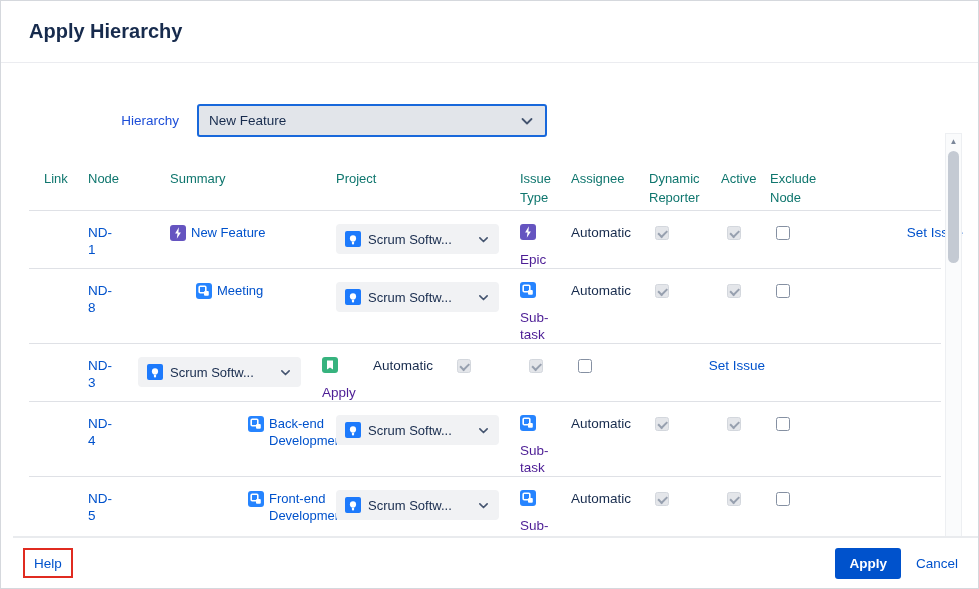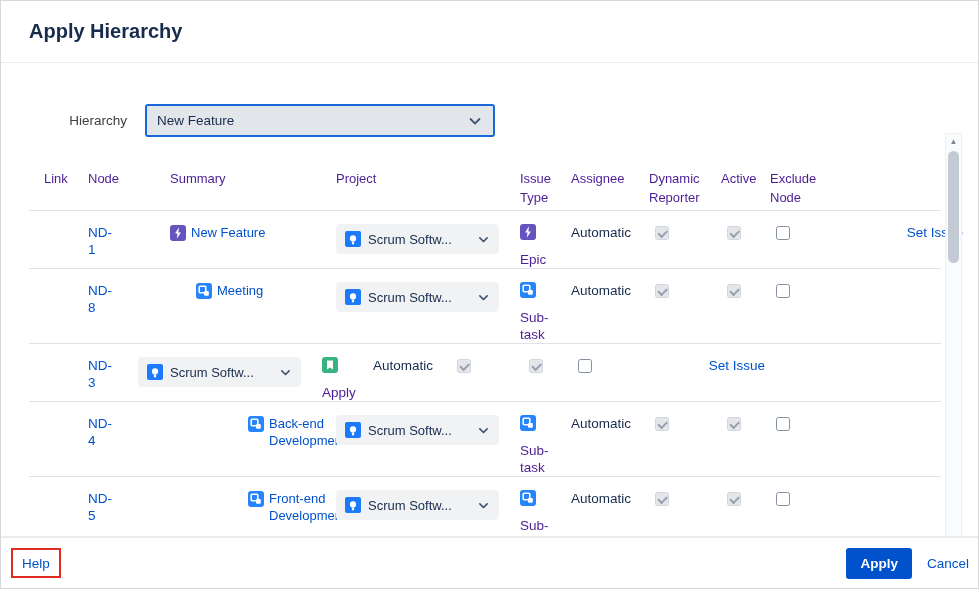--- a/index.html
+++ b/index.html
@@ -17,37 +17,37 @@
     height:62px; display:flex; align-items:center; padding-left:28px;
     border-bottom:1px solid #EBECF0; box-sizing:border-box;
   }
   .dialog-title { font-size:20px; font-weight:600; color:#172B4D; }
 
   
   .dialog-body { position:relative; height:475px; overflow:hidden; }
 
   .hier-row { display:flex; align-items:center; margin-top:41px; }
   .hier-label {
-    width:144px; text-align:right; padding-right:18px; box-sizing:border-box;
-    color:#404040; font-size:13.5px;
+    width:196px; text-align:right; padding-right:18px; box-sizing:border-box;
+    color:#1d4ed8; font-size:13.5px;
   }
   .hier-select {
     width:350px; height:33px; background:#E2E5EA; border:2px solid #1868DB;
     border-radius:3px; display:flex; align-items:center; justify-content:space-between;
     padding:0 10px; box-sizing:border-box; font-size:13.5px; color:#172B4D; cursor:pointer;
   }
   .chev { display:inline-flex; align-items:center; }
   .chev svg { display:block; }
 
   
   .htable { margin:24px 0 0 28px; width:912px; font-size:13.5px; }
   .thead {
     display:flex; align-items:flex-start; min-height:50px; padding-top:8px;
     box-sizing:border-box; border-bottom:1px solid #DFE1E6;
-    color:#4c1d95; font-size:13px; line-height:19px;
+    color:#0f766e; font-size:13px; line-height:19px;
   }
   .c { box-sizing:border-box; flex-shrink:0; padding-right:8px; }
   .c-link     { width:59px;  padding-left:15px; }
   .c-node     { width:50px;  }
   .c-summary  { width:166px; }
   .c-project  { width:184px; }
   .c-issue    { width:51px;  }
   .c-assignee { width:78px;  }
   .c-dyn      { width:72px;  }
   .c-active   { width:49px;  }
@@ -108,23 +108,23 @@
   .scrollbar {
     position:absolute; right:16px; top:70px; width:17px; height:460px;
     background:#FAFBFC; border:1px solid #EDEFF2; box-sizing:border-box;
     display:flex; flex-direction:column; align-items:center;
   }
   .sb-arrow { font-size:8px; color:#7A8699; padding:4px 0 2px 0; cursor:pointer; user-select:none; line-height:8px; }
   .sb-thumb { width:11px; height:112px; background:#C4CAD3; border-radius:6px; margin-top:3px; cursor:grab; }
 
   
   .dialog-footer {
-    position:absolute; left:0; right:0; bottom:0; height:52px; background:#fff;
+    position:absolute; left:12px; right:0; bottom:0; height:52px; background:#fff;
     border-top:2px solid #E9EBEE; display:flex; align-items:center;
-    padding:0 9px 0 10px; box-sizing:border-box;
+    padding:0 20px 0 10px; box-sizing:border-box;
   }
   .help-box { border:2px solid #E02B20; padding:4px 9px; display:inline-block; }
   .help-link { font-size:13.5px; }
   .actions { margin-left:auto; display:flex; align-items:center; gap:15px; }
   .apply-btn {
     background:#0052CC; color:#fff; border:none; border-radius:3px; height:31px;
     padding:0 14px; font-size:13.5px; font-weight:700; font-family:inherit; cursor:pointer;
   }
   .cancel-link { font-size:13.5px; }
 </style>

